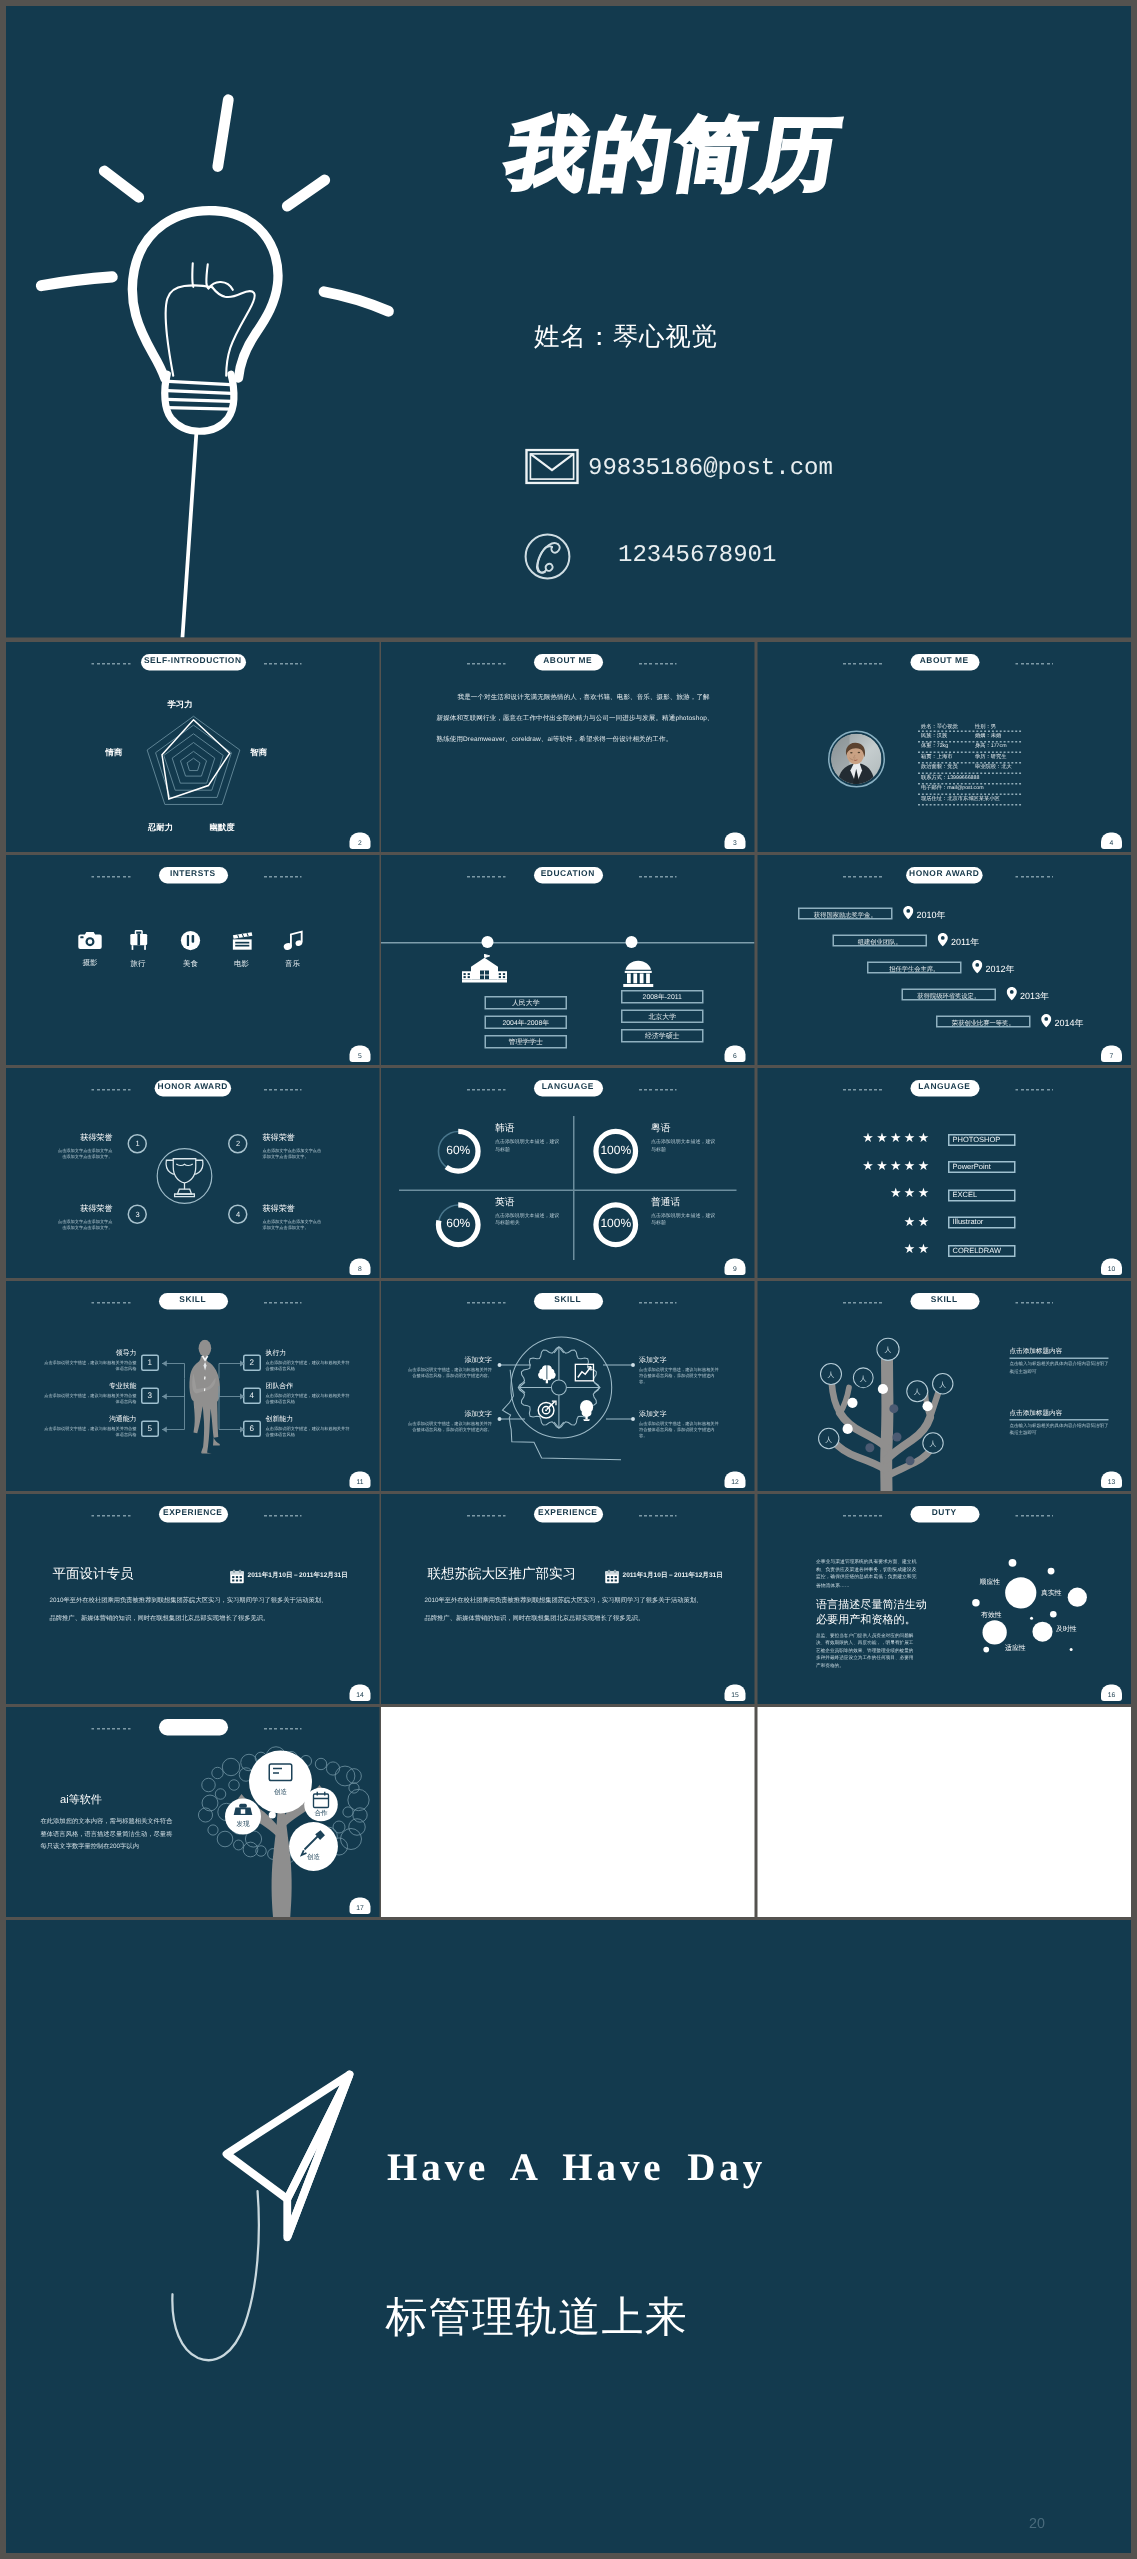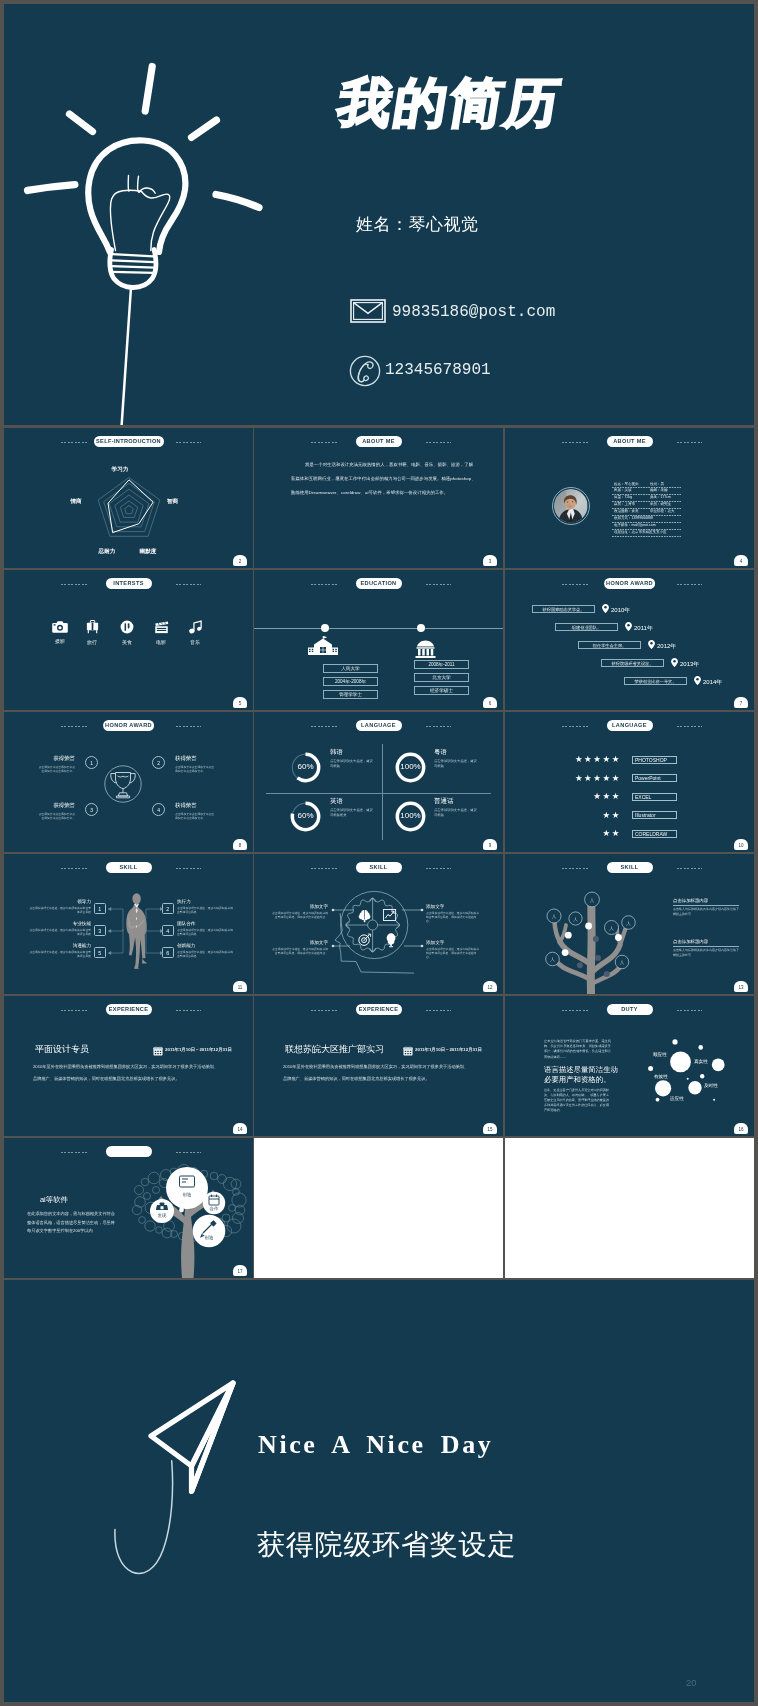--- a/index.html
+++ b/index.html
@@ -100,21 +100,21 @@
   .hero-title{position:absolute;left:339px;top:72px;width:250px;height:62px;}
   .hero-title-text{display:inline-block;color:#fff;font-size:50px;font-weight:bold;
      letter-spacing:2.5px;line-height:50px;transform:skewX(-9deg) scaleY(1.06) scaleX(1.06);transform-origin:left top;
      font-family:"DejaVu Sans",sans-serif;-webkit-text-stroke:2.2px #fff;}
   .hero-name{position:absolute;left:352px;top:209px;color:#fff;font-size:17px;letter-spacing:.5px;white-space:nowrap;}
   .hero-school{position:absolute;left:343px;top:248px;color:#fff;font-size:17.5px;white-space:nowrap;letter-spacing:.2px;}
   .gapx{display:inline-block;width:22px;}
   .ic-mail{position:absolute;left:346px;top:295px;}
   .ic-phone{position:absolute;left:344px;top:350px;}
   .hero-mail{position:absolute;left:388px;top:299px;color:#e8eef0;font-size:16px;font-family:"Liberation Mono",monospace;white-space:nowrap;}
-  .hero-phone{position:absolute;left:381px;top:357px;color:#e8eef0;font-size:16px;font-family:"Liberation Mono",monospace;white-space:nowrap;}
+  .hero-phone{position:absolute;left:408px;top:357px;color:#e8eef0;font-size:16px;font-family:"Liberation Mono",monospace;white-space:nowrap;}
 
   
   .pill{position:absolute;background:#fff;border-radius:9px;color:#16384a;font-size:5.6px;font-weight:bold;letter-spacing:.35px;text-align:center;line-height:11px;height:11px;}
   .tnum{position:absolute;right:6px;bottom:2px;width:14px;height:11px;background:#fff;border-radius:6px 6px 2px 2px;color:#16384a;font-size:4.5px;text-align:center;line-height:13px;}
 
   
   .foot-en{position:absolute;left:254px;top:150px;color:#fff;font-size:26px;font-weight:bold;
        font-family:"Liberation Serif",serif;letter-spacing:2.6px;word-spacing:6px;}
   .foot-cn{position:absolute;left:253px;top:246px;color:#fff;font-size:28px;letter-spacing:.8px;
        font-family:"DejaVu Sans",sans-serif;font-weight:300;}
@@ -938,17 +938,17 @@
 
   <div class="foot">
     <svg width="260" height="300" viewBox="0 0 260 300" style="position:absolute;left:60px;top:80px">
       <g fill="none" stroke="#ffffff" stroke-width="5.2" stroke-linejoin="round">
         <path d="M169 23 L87 76 L127.5 106 Z"></path>
         <path d="M169 23 L127.5 106 L127.5 131.5 Z"></path>
         <path d="M169 23 L127.5 131.5"></path>
       </g>
       <path d="M107.7 100.7 C110 130 108 165 99 190 C92 209 80 217 68 212 C57 207 50 192 51 169.5" fill="none" stroke="#c9d8de" stroke-width="1.5" stroke-linecap="round"></path>
     </svg>
-    <div class="foot-en">Nice  A  Nice  Day</div>
-    <div class="foot-cn">获得院级环省奖设定</div>
+    <div class="foot-en">Have  A  Have  Day</div>
+    <div class="foot-cn">标管理轨道上来</div>
     <div class="foot-pg" style="position:fixed">20</div>
   </div>
 </div>
 
 </body></html>

